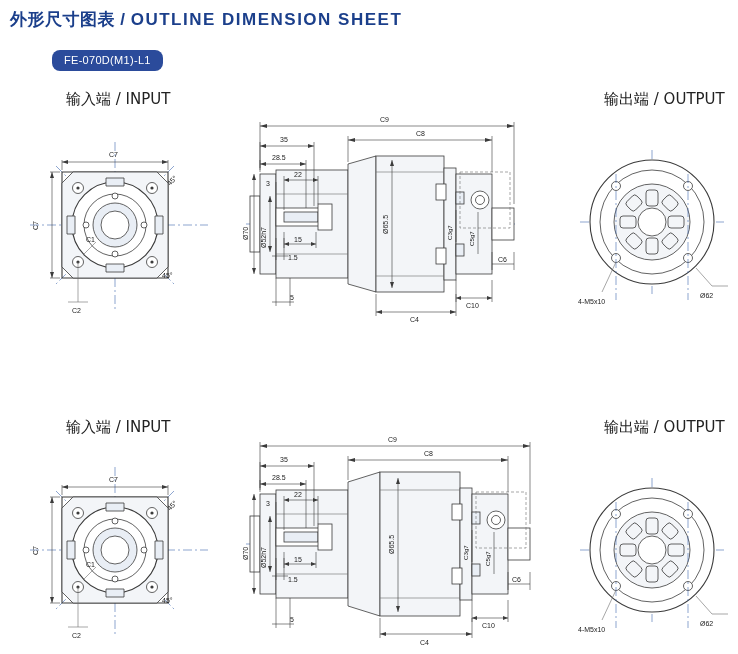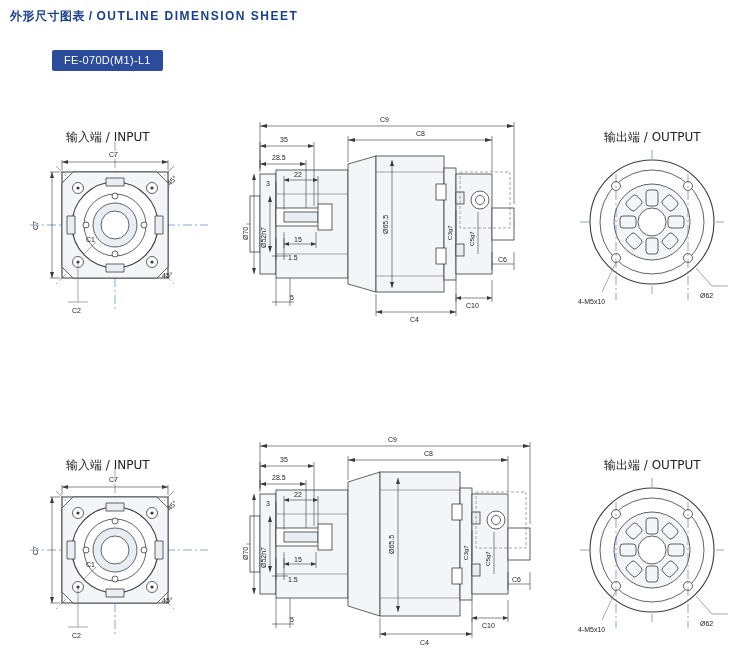--- a/index.html
+++ b/index.html
@@ -9,51 +9,50 @@
     font-family:"Liberation Sans", sans-serif;
     color:#1a1a1a;
     position:relative;
     overflow:hidden;
   }
   .page{position:relative;width:738px;height:654px;}
 
   
   .title{
     position:absolute;left:10px;top:8px;
-    font-size:12px;font-weight:bold;
+    font-size:17px;font-weight:bold;
     color:#1b3f8b;
     letter-spacing:0.5px;
     white-space:nowrap;
   }
   .title .cn{font-family:"DejaVu Sans", sans-serif;}
   .title .sep{font-weight:bold;}
   .title .en{letter-spacing:1.5px;}
 
   
   .chip{
     position:absolute;
     background:#2b4b9b;
     color:#fff;
     font-size:11px;
     padding:4px 12px 5px 12px;
-    border-radius:2px;
+    border-radius:8px;
     letter-spacing:0.3px;
     white-space:nowrap;
   }
   .chip.c1{left:52px;top:50px;}
   .chip.c2{left:52px;top:364px;}
 
   
   .cap{
     position:absolute;
-    font-size:12px;
+    font-size:15px;
     color:#222;
     white-space:nowrap;
     font-family:"DejaVu Sans", sans-serif;
-    margin-top:39px;
   }
 
   
   .draw{position:absolute;}
   svg{display:block;}
   .ln{stroke:#3b3b3b;stroke-width:0.8;fill:none;}
   .ln2{stroke:#3b3b3b;stroke-width:1.1;fill:none;}
   .thin{stroke:#6b6b6b;stroke-width:0.6;fill:none;}
   .ctr{stroke:#4169b0;stroke-width:0.6;fill:none;stroke-dasharray:9 3 2 3;}
   .dim{stroke:#3b3b3b;stroke-width:0.6;fill:none;}

